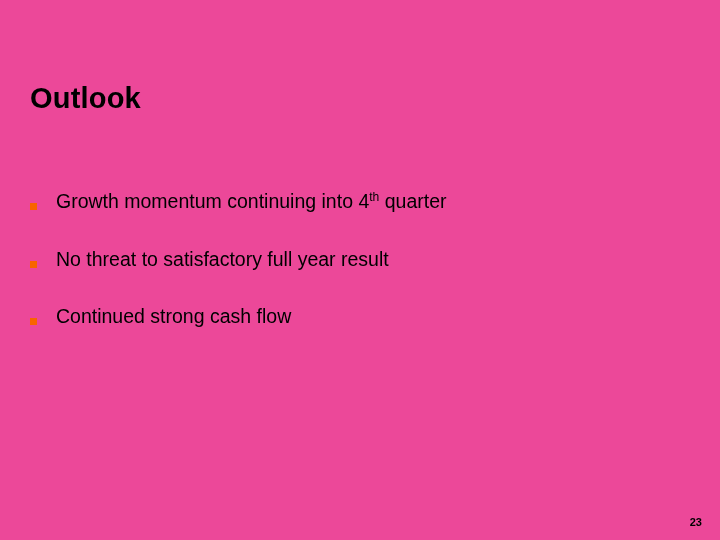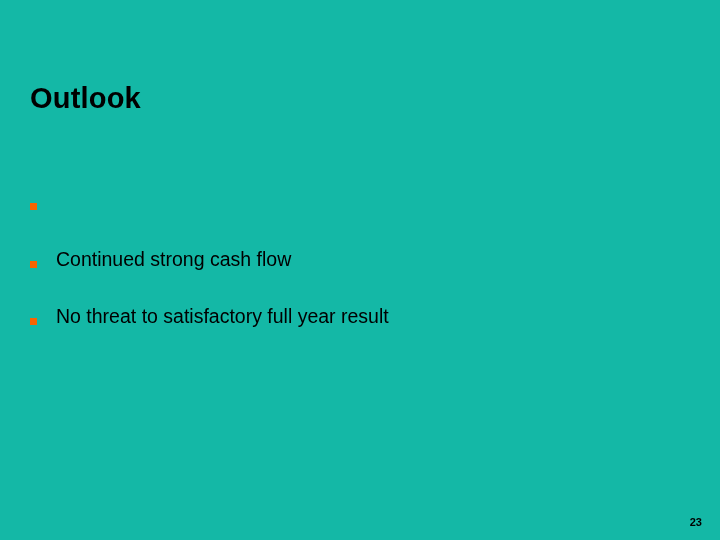--- a/index.html
+++ b/index.html
@@ -10,21 +10,21 @@
     width: 720px;
     height: 540px;
     background: #ffffff;
     font-family: "Liberation Sans", sans-serif;
     overflow: hidden;
     position: relative;
   }
   .slide {
     position: absolute;
     inset: 0;
-    background: #14b8a6;
+    background: #ec4899;
     padding-left: 47px;
   }
   .slide-title {
     position: absolute;
     left: 30px;
     top: 82px;
     font-size: 29px;
     font-weight: 600;
     color: #000000;
     letter-spacing: 0.2px;
@@ -73,29 +73,30 @@
 <body>
 
 <div class="slide">
 
   <div class="slide-title">Outlook</div>
 
   <div class="bullet-list">
 
     <div class="bullet-item">
       <span class="bullet-marker"></span>
+      <span class="bullet-text"><span>Growth momentum continuing into 4</span><sup>th</sup><span> quarter</span></span>
+    </div>
+
+    <div class="bullet-item">
+      <span class="bullet-marker"></span>
+      <span class="bullet-text"><span>No threat to satisfactory full year result</span><sup></sup><span></span></span>
     </div>
 
     <div class="bullet-item">
       <span class="bullet-marker"></span>
       <span class="bullet-text"><span>Continued strong cash flow</span><sup></sup><span></span></span>
-    </div>
-
-    <div class="bullet-item">
-      <span class="bullet-marker"></span>
-      <span class="bullet-text"><span>No threat to satisfactory full year result</span><sup></sup><span></span></span>
     </div>
 
   </div>
 
   <div class="page-number">23</div>
 
 </div>
 
 </body></html>

